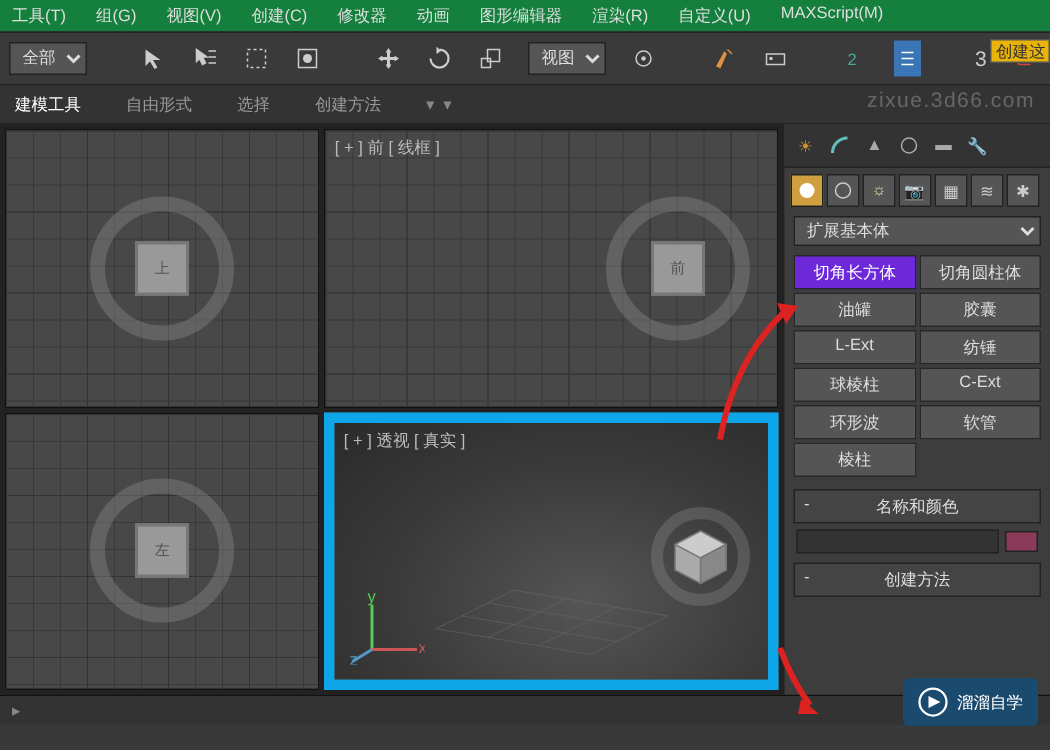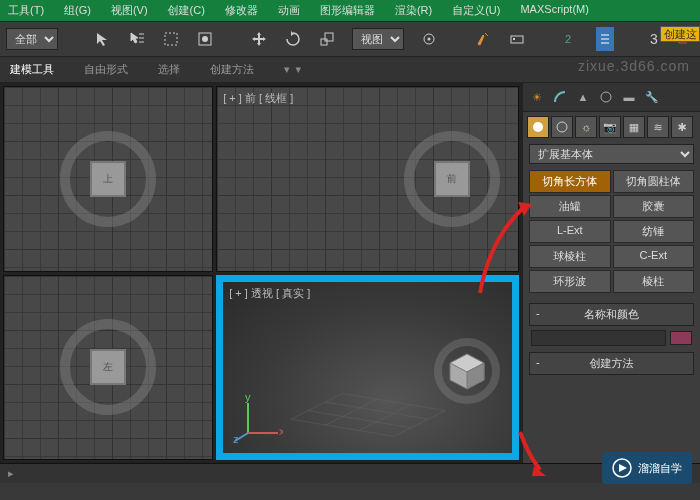--- a/index.html
+++ b/index.html
@@ -34,21 +34,21 @@
 .perspective-floor { position: absolute; inset: 0; background: radial-gradient(ellipse at 58% 70%, #555 0%, #3a3a3a 55%, #2a2a2a 100%); }
 
 .side-panel { width: 178px; background: #3d3d3d; border-left: 1px solid #222; display: flex; flex-direction: column; }
 .panel-icons { display: flex; gap: 3px; padding: 4px; background: #333; border-bottom: 1px solid #222; }
 .p-icon { width: 20px; height: 20px; display: flex; align-items: center; justify-content: center; cursor: pointer; }
 .panel-icons2 { display: flex; flex-wrap: wrap; gap: 2px; padding: 4px; background: #3d3d3d; }
 .p-icon2 { width: 22px; height: 22px; background: #555; border: 1px solid #222; display: flex; align-items: center; justify-content: center; }
 .drop { margin: 2px 6px; background: #555; color: #ddd; border: 1px solid #222; padding: 2px 4px; width: calc(100% - 12px); }
 .btn-grid { display: grid; grid-template-columns: 1fr 1fr; gap: 2px; padding: 4px 6px; }
 .btn { background: #555; border: 1px solid #282828; color: #ddd; padding: 3px 2px; text-align: center; cursor: pointer; font-size: 11px; }
-.btn.sel { background: #a16207; color: #fff; }
+.btn.sel { background: #6d28d9; color: #fff; }
 .sect-head { background: #444; color: #ddd; text-align: center; padding: 3px 0; margin: 4px 6px 2px; border: 1px solid #222; position: relative; }
 .sect-head::before { content: "-"; position: absolute; left: 6px; }
 .color-row { display: flex; gap: 4px; padding: 2px 8px; align-items: center; }
 .color-sw { width: 22px; height: 14px; background: #8b3a5a; border: 1px solid #222; }
 .name-input { flex: 1; background: #333; border: 1px solid #222; height: 16px; }
 
 .arrow1 { position: absolute; pointer-events: none; z-index: 50; }
 
 .watermark { position: absolute; right: 8px; bottom: 16px; background: #1a4b6e; color: #fff; padding: 6px 10px; border-radius: 4px; display: flex; align-items: center; gap: 6px; font-size: 13px; z-index: 60; }
 .wm-url { position: absolute; right: 10px; top: 58px; color: rgba(255,255,255,0.25); font-size: 14px; z-index: 60; letter-spacing: 1px; }
@@ -287,20 +287,21 @@
     <div class="btn-grid">
       <div class="btn sel">切角长方体</div>
       <div class="btn">切角圆柱体</div>
       <div class="btn">油罐</div>
       <div class="btn">胶囊</div>
       <div class="btn">L-Ext</div>
       <div class="btn">纺锤</div>
       <div class="btn">球棱柱</div>
       <div class="btn">C-Ext</div>
       <div class="btn">环形波</div>
+      <div class="btn">软管</div>
       <div class="btn">棱柱</div>
       <div></div>
     </div>
     <div class="sect-head">名称和颜色</div>
     <div class="color-row">
       <div class="name-input"></div>
       <div class="color-sw"></div>
     </div>
     <div class="sect-head">创建方法</div>
   </div>

